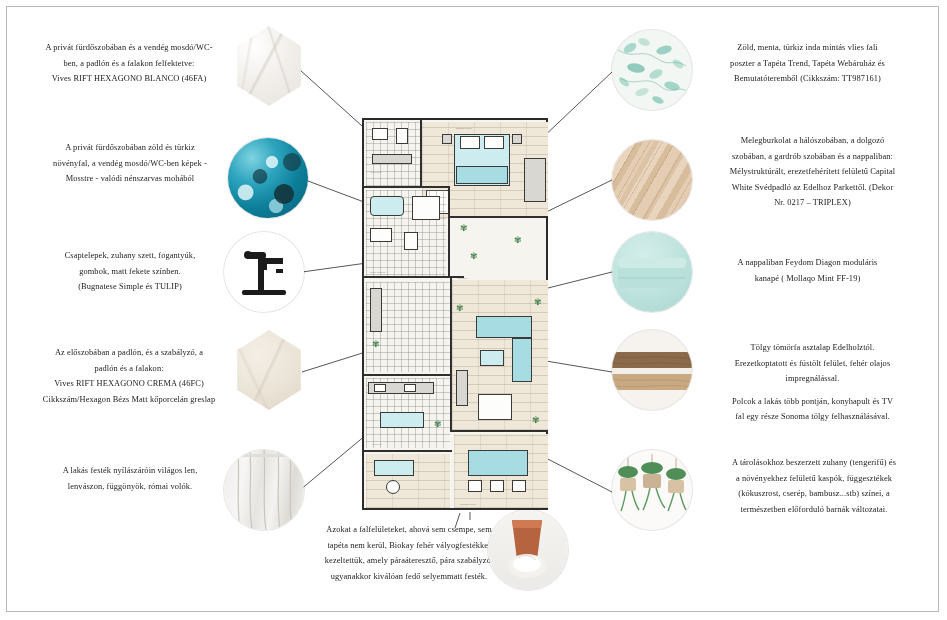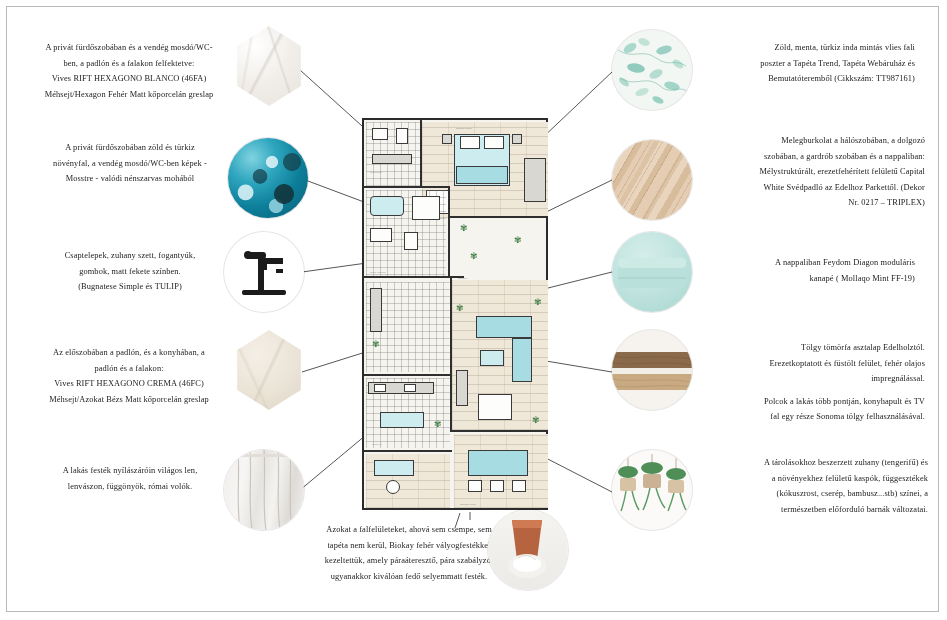--- a/index.html
+++ b/index.html
@@ -31,21 +31,21 @@
   .note {
     position: absolute;
     font-family: "Liberation Serif", serif;
     font-size: 8.4px;
     line-height: 15.5px;
     color: #1c1c1c;
     letter-spacing: 0.1px;
   }
   .note .ln { display: block; white-space: nowrap; }
   .note.center .ln { text-align: center; }
-  .note.left .ln { text-align: right; }
+  .note.left .ln { text-align: center; }
 
   
   .swatch {
     position: absolute;
     overflow: hidden;
   }
   .circle {
     border-radius: 50%;
     box-shadow: 0 0 0 1px rgba(0,0,0,0.10);
   }
@@ -225,40 +225,39 @@
       <line x1="540" y1="290" x2="612" y2="272"></line>
       <line x1="540" y1="360" x2="612" y2="372"></line>
       <line x1="540" y1="455" x2="612" y2="492"></line>
     </g>
   </svg>
 
   <div class="note center" style="left:24px; top:40px; width:210px;">
     <span class="ln">A privát fürdőszobában és a vendég mosdó/WC-</span>
     <span class="ln">ben, a padlón és a falakon felfektetve:</span>
     <span class="ln">Vives RIFT HEXAGONO BLANCO (46FA)</span>
-    <span class="ln">Méhsejt/Hexagon Fehér Matt kőporcelán greslap</span>
   </div>
 
   <div class="note center" style="left:30px; top:248px; width:200px;">
     <span class="ln">Csaptelepek, zuhany szett, fogantyúk,</span>
     <span class="ln">gombok, matt fekete színben.</span>
     <span class="ln">(Bugnatese Simple és TULIP)</span>
   </div>
 
   <div class="note center" style="left:30px; top:140px; width:200px;">
     <span class="ln">A privát fürdőszobában zöld és türkiz</span>
     <span class="ln">növényfal, a vendég mosdó/WC-ben képek -</span>
     <span class="ln">Mosstre - valódi nénszarvas mohából</span>
   </div>
 
   <div class="note center" style="left:24px; top:345px; width:210px;">
-    <span class="ln">Az előszobában a padlón, és a konyhában, a</span>
+    <span class="ln">Az előszobában a padlón, és a szabályzó, a</span>
     <span class="ln">padlón és a falakon:</span>
     <span class="ln">Vives RIFT HEXAGONO CREMA (46FC)</span>
-    <span class="ln">Méhsejt/Azokat Bézs Matt kőporcelán greslap</span>
+    <span class="ln">Cikkszám/Hexagon Bézs Matt kőporcelán greslap</span>
   </div>
 
   <div class="note center" style="left:30px; top:463px; width:200px;">
     <span class="ln">A lakás festék nyílászáróin világos len,</span>
     <span class="ln">lenvászon, függönyök, római volók.</span>
   </div>
 
   <div class="note center" style="left:303px; top:522px; width:212px;">
     <span class="ln">Azokat a falfelületeket, ahová sem csempe, sem</span>
     <span class="ln">tapéta nem kerül, Biokay fehér vályogfestékkel</span>

